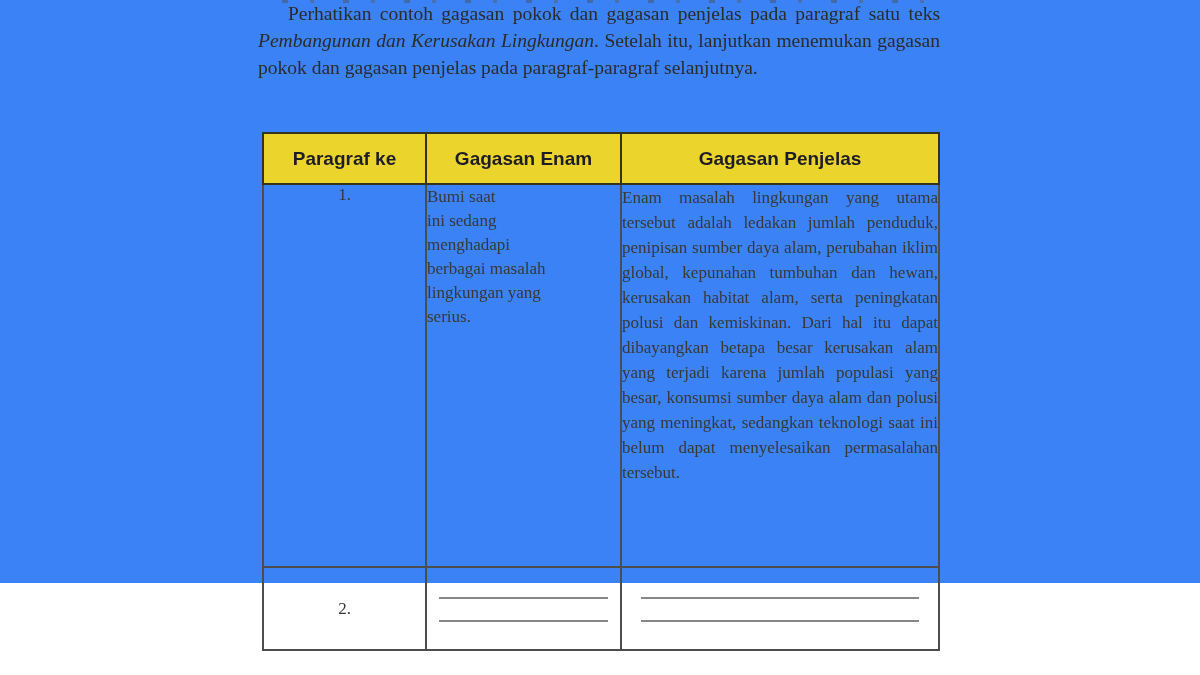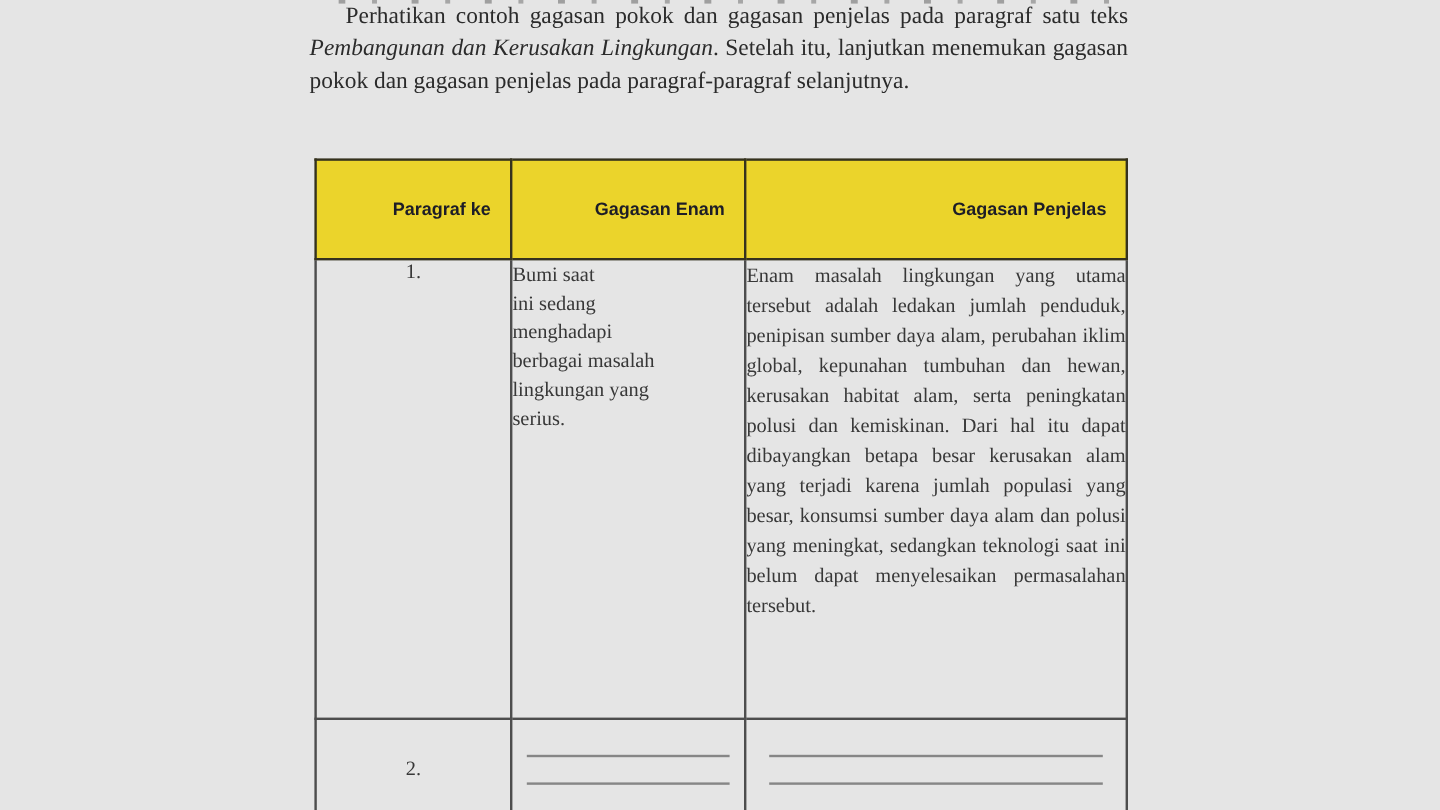--- a/index.html
+++ b/index.html
@@ -7,22 +7,22 @@
     padding: 0;
     background: #ffffff;
     width: 1200px;
     height: 675px;
     overflow: hidden;
     font-family: "Liberation Serif", serif;
   }
   .page {
     position: relative;
     width: 1200px;
-    height: 675px;
-    background: #e5e5e5;
+    height: 583px;
+    background: #3b82f6;
     text-decoration: underline;
   }
   
   .top-artifact {
     position: absolute;
     left: 282px;
     top: 0;
     width: 650px;
     height: 4px;
     opacity: 0.45;
@@ -61,26 +61,26 @@
   }
   table.worksheet col.c1 { width: 163px; }
   table.worksheet col.c2 { width: 195px; }
   table.worksheet col.c3 { width: 318px; }
 
   table.worksheet th {
     background: var(--header-bg, #EBD42B);
     color: var(--header-text, #1d1d27);
     font-family: "Liberation Sans", sans-serif;
     font-weight: bold;
-    font-size: 15px;
+    font-size: 19px;
     height: 49px;
-    text-align: right;
+    text-align: center;
     vertical-align: middle;
     border: 2px solid var(--header-border, #35321e);
-    padding: 16px;
+    padding: 0;
   }
   table.worksheet td {
     border: 2px solid var(--border, #4d4d4d);
     vertical-align: top;
     color: #383838;
     font-size: 17px;
     padding: 0;
   }
   td.cell-num {
     text-align: center;

